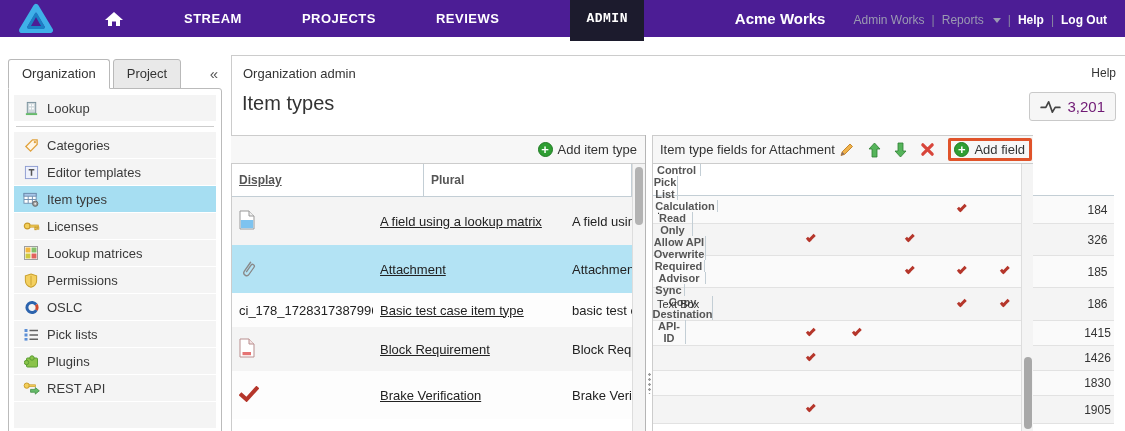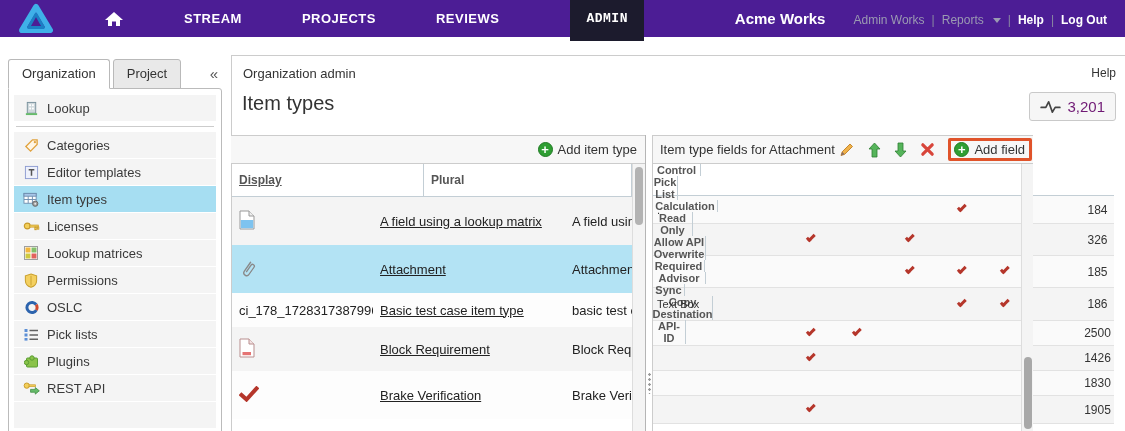--- a/index.html
+++ b/index.html
@@ -544,21 +544,21 @@
         </div>
       <div class="rc w-sus">
           <span class="chk" style="visibility: hidden;"></span>
         </div>
       <div class="rc w-sync">
           <span class="chk" style="visibility: hidden;"></span>
         </div>
       <div class="rc w-copy">
           <span class="chk" style="visibility: hidden;"></span>
         </div>
-      <div class="rc w-id">2500</div>
+      <div class="rc w-id">1415</div>
     </div>
 
     <div class="rrow r-even" style="height:25px">
       <div class="rc ctl w-ctl"></div>
       <div class="rc w-pick">
           <span class="chk" style="visibility: hidden;"></span>
         </div>
       <div class="rc w-calc">
           <span class="chk" style="visibility: hidden;"></span>
         </div>

